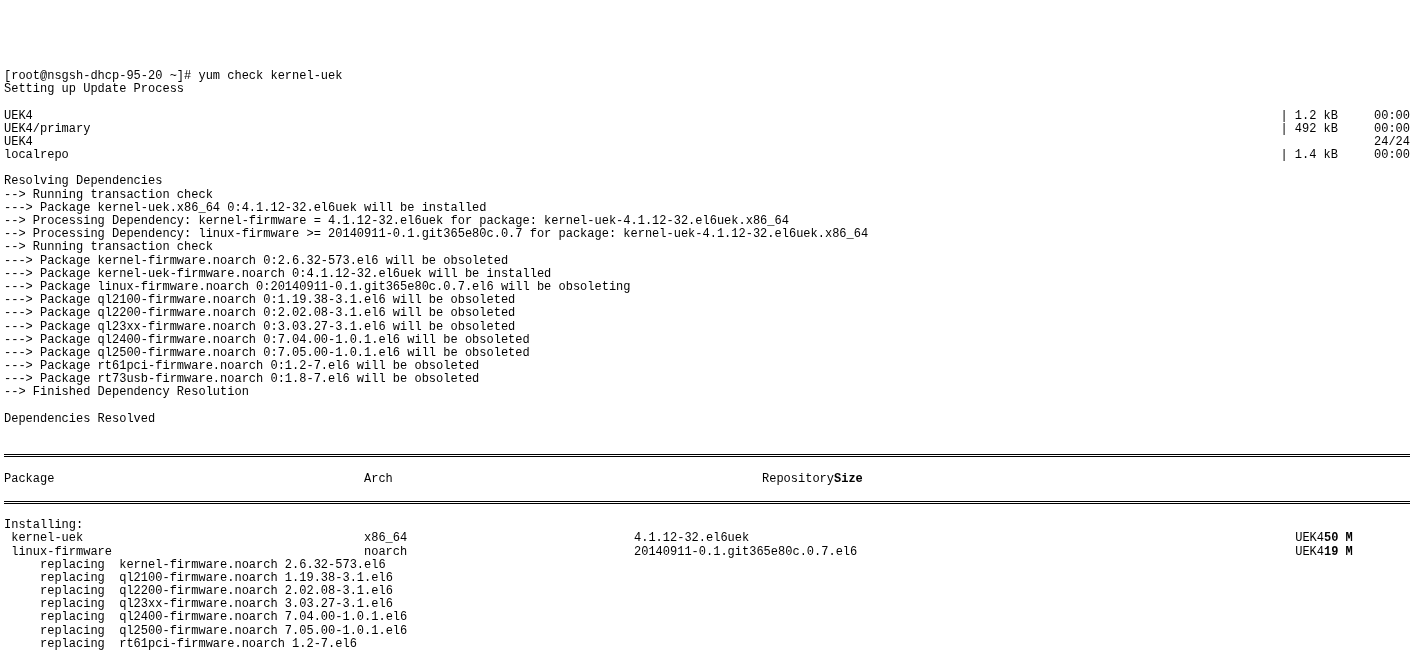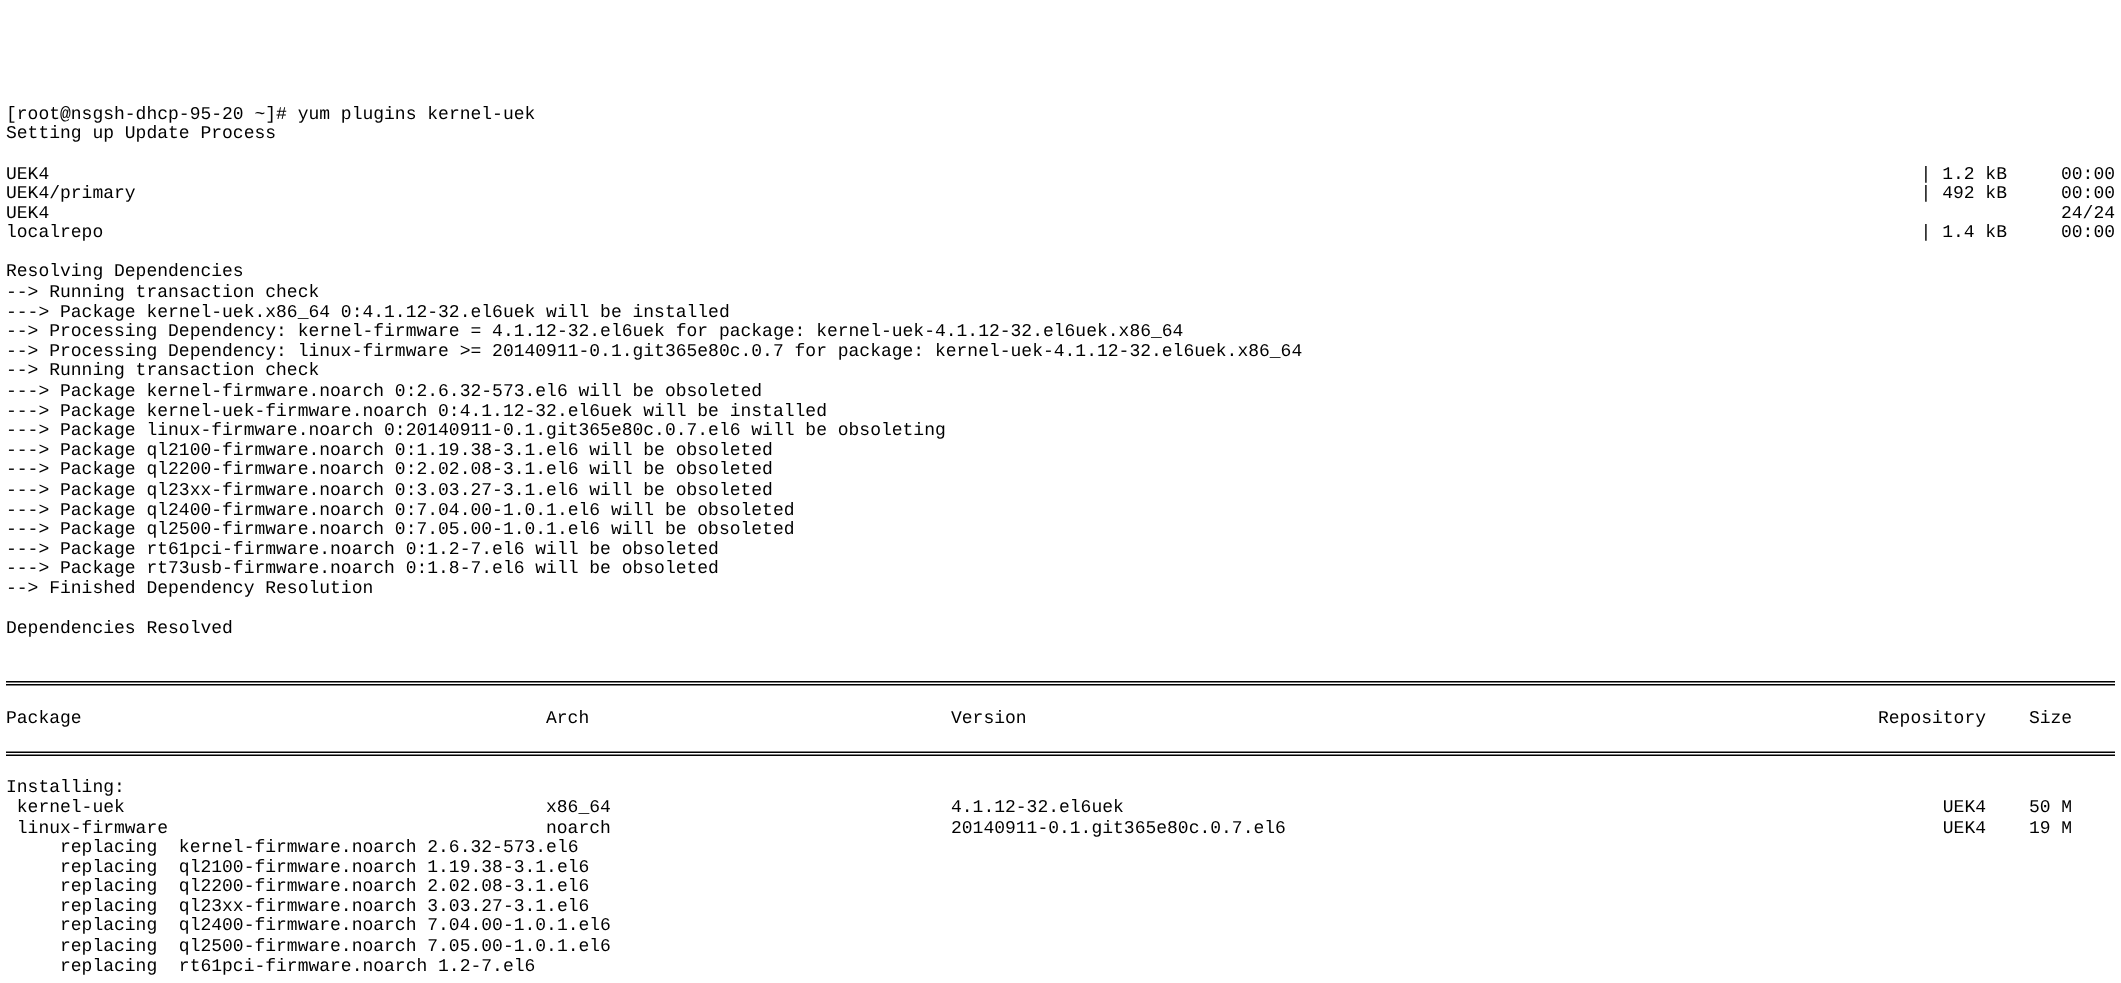--- a/index.html
+++ b/index.html
@@ -14,37 +14,37 @@
     overflow-x: hidden;
   }
   .line { display: flex; }
   .left { flex: 0 0 auto; }
   .right { margin-left: auto; text-align: right; }
   .cols { display: flex; width: 100%; }
   .col-pkg { flex: 0 0 360px; }
   .col-arch { flex: 0 0 270px; }
   .col-ver { flex: 0 0 490px; }
   .col-repo { flex: 0 0 200px; text-align: right; }
-  .col-size { flex: 1 1 auto; text-align: center; }
+  .col-size { flex: 1 1 auto; text-align: left; font-weight: bold; }
   .divider { border: none; border-top: 1px solid #000; margin: 2px 0; height: 0; }
   .dbl { border-top: 3px double #000; }
 </style>
 </head>
 <body>
 
 
 
 <div>
-<span>[root@nsgsh-dhcp-95-20 ~]# </span><span>yum plugins kernel-uek</span>
+<span>[root@nsgsh-dhcp-95-20 ~]# </span><span>yum check kernel-uek</span>
 <div id="preamble"><div>Setting up Update Process</div></div>
 <div id="repos"><div class="line"><span class="left">UEK4</span><span class="right">| 1.2 kB     00:00</span></div><div class="line"><span class="left">UEK4/primary</span><span class="right">| 492 kB     00:00</span></div><div class="line"><span class="left">UEK4</span><span class="right">24/24</span></div><div class="line"><span class="left">localrepo</span><span class="right">| 1.4 kB     00:00</span></div></div>
 <div id="deps"><div>Resolving Dependencies</div><div>--&gt; Running transaction check</div><div>---&gt; Package kernel-uek.x86_64 0:4.1.12-32.el6uek will be installed</div><div>--&gt; Processing Dependency: kernel-firmware = 4.1.12-32.el6uek for package: kernel-uek-4.1.12-32.el6uek.x86_64</div><div>--&gt; Processing Dependency: linux-firmware &gt;= 20140911-0.1.git365e80c.0.7 for package: kernel-uek-4.1.12-32.el6uek.x86_64</div><div>--&gt; Running transaction check</div><div>---&gt; Package kernel-firmware.noarch 0:2.6.32-573.el6 will be obsoleted</div><div>---&gt; Package kernel-uek-firmware.noarch 0:4.1.12-32.el6uek will be installed</div><div>---&gt; Package linux-firmware.noarch 0:20140911-0.1.git365e80c.0.7.el6 will be obsoleting</div><div>---&gt; Package ql2100-firmware.noarch 0:1.19.38-3.1.el6 will be obsoleted</div><div>---&gt; Package ql2200-firmware.noarch 0:2.02.08-3.1.el6 will be obsoleted</div><div>---&gt; Package ql23xx-firmware.noarch 0:3.03.27-3.1.el6 will be obsoleted</div><div>---&gt; Package ql2400-firmware.noarch 0:7.04.00-1.0.1.el6 will be obsoleted</div><div>---&gt; Package ql2500-firmware.noarch 0:7.05.00-1.0.1.el6 will be obsoleted</div><div>---&gt; Package rt61pci-firmware.noarch 0:1.2-7.el6 will be obsoleted</div><div>---&gt; Package rt73usb-firmware.noarch 0:1.8-7.el6 will be obsoleted</div><div>--&gt; Finished Dependency Resolution</div><div> </div><div>Dependencies Resolved</div><div> </div></div>
 <hr class="divider dbl">
 <div class="cols">
-<span class="col-pkg">Package</span><span class="col-arch">Arch</span><span class="col-ver">Version</span><span class="col-repo">Repository</span><span class="col-size">Size</span>
+<span class="col-pkg">Package</span><span class="col-arch">Arch</span><span class="col-repo">Repository</span><span class="col-size">Size</span>
 </div>
 <hr class="divider dbl">
 <div id="tablebody"><div>Installing:</div><div class="cols"><span class="col-pkg"> kernel-uek</span><span class="col-arch">x86_64</span><span class="col-ver">4.1.12-32.el6uek</span><span class="col-repo">UEK4</span><span class="col-size">50 M</span></div><div class="cols"><span class="col-pkg"> linux-firmware</span><span class="col-arch">noarch</span><span class="col-ver">20140911-0.1.git365e80c.0.7.el6</span><span class="col-repo">UEK4</span><span class="col-size">19 M</span></div><div>     replacing  kernel-firmware.noarch 2.6.32-573.el6</div><div>     replacing  ql2100-firmware.noarch 1.19.38-3.1.el6</div><div>     replacing  ql2200-firmware.noarch 2.02.08-3.1.el6</div><div>     replacing  ql23xx-firmware.noarch 3.03.27-3.1.el6</div><div>     replacing  ql2400-firmware.noarch 7.04.00-1.0.1.el6</div><div>     replacing  ql2500-firmware.noarch 7.05.00-1.0.1.el6</div><div>     replacing  rt61pci-firmware.noarch 1.2-7.el6</div></div>
 
 
 
 
 
 
 

